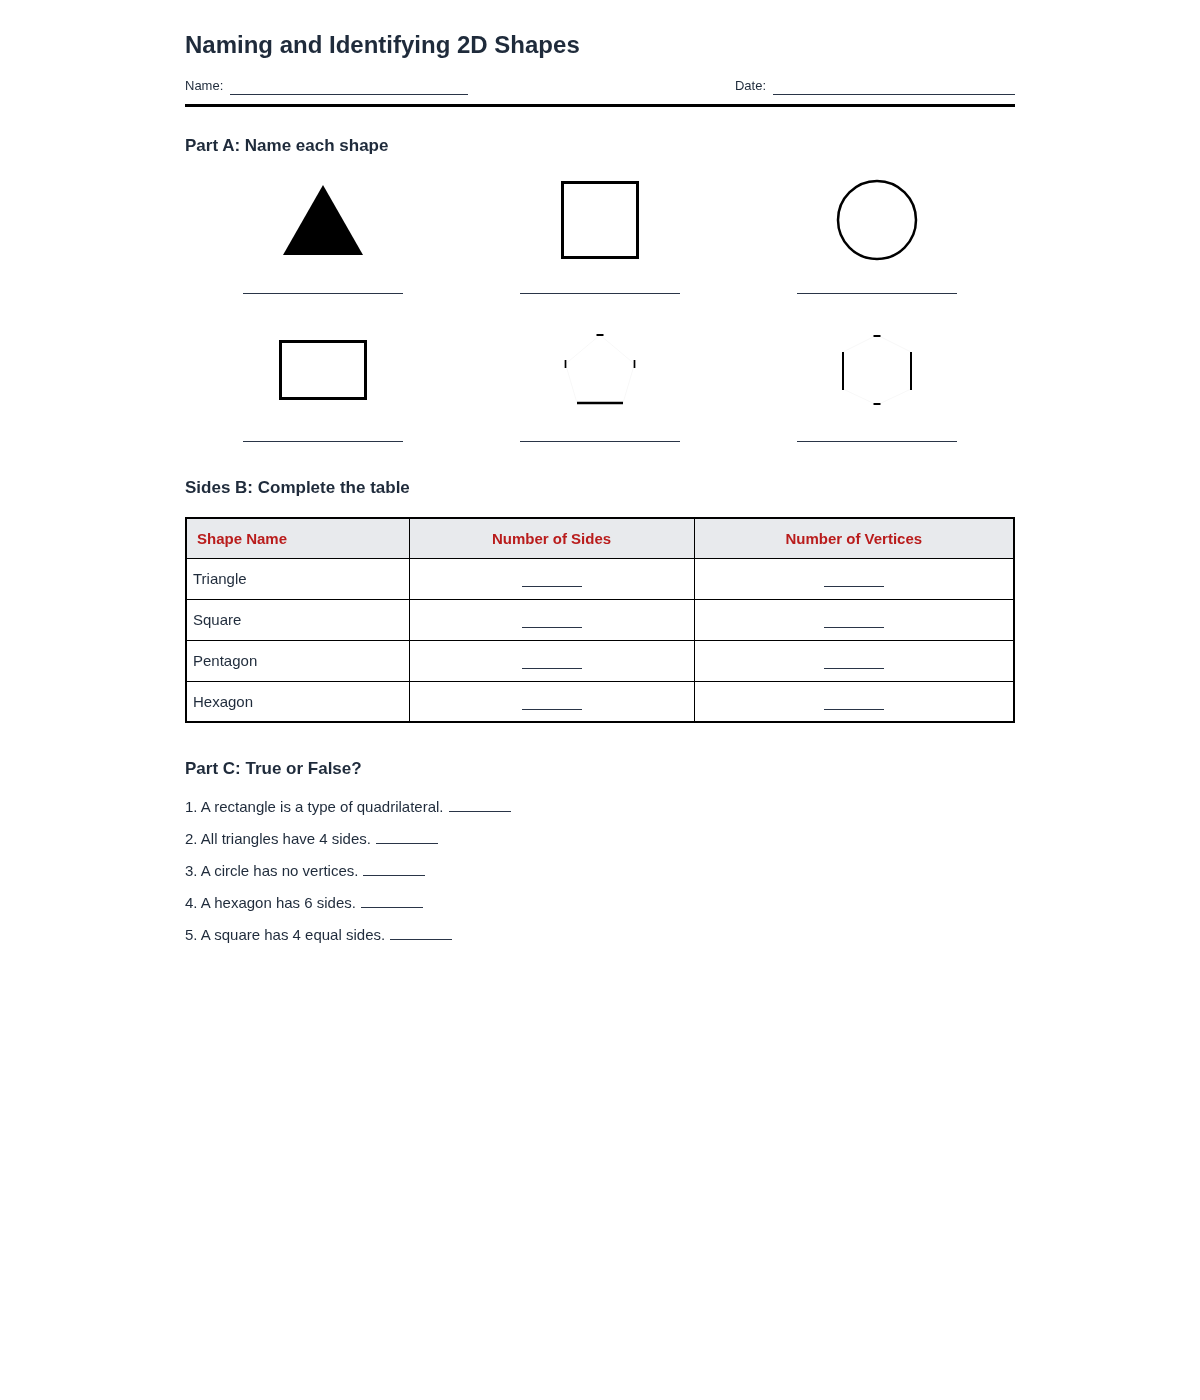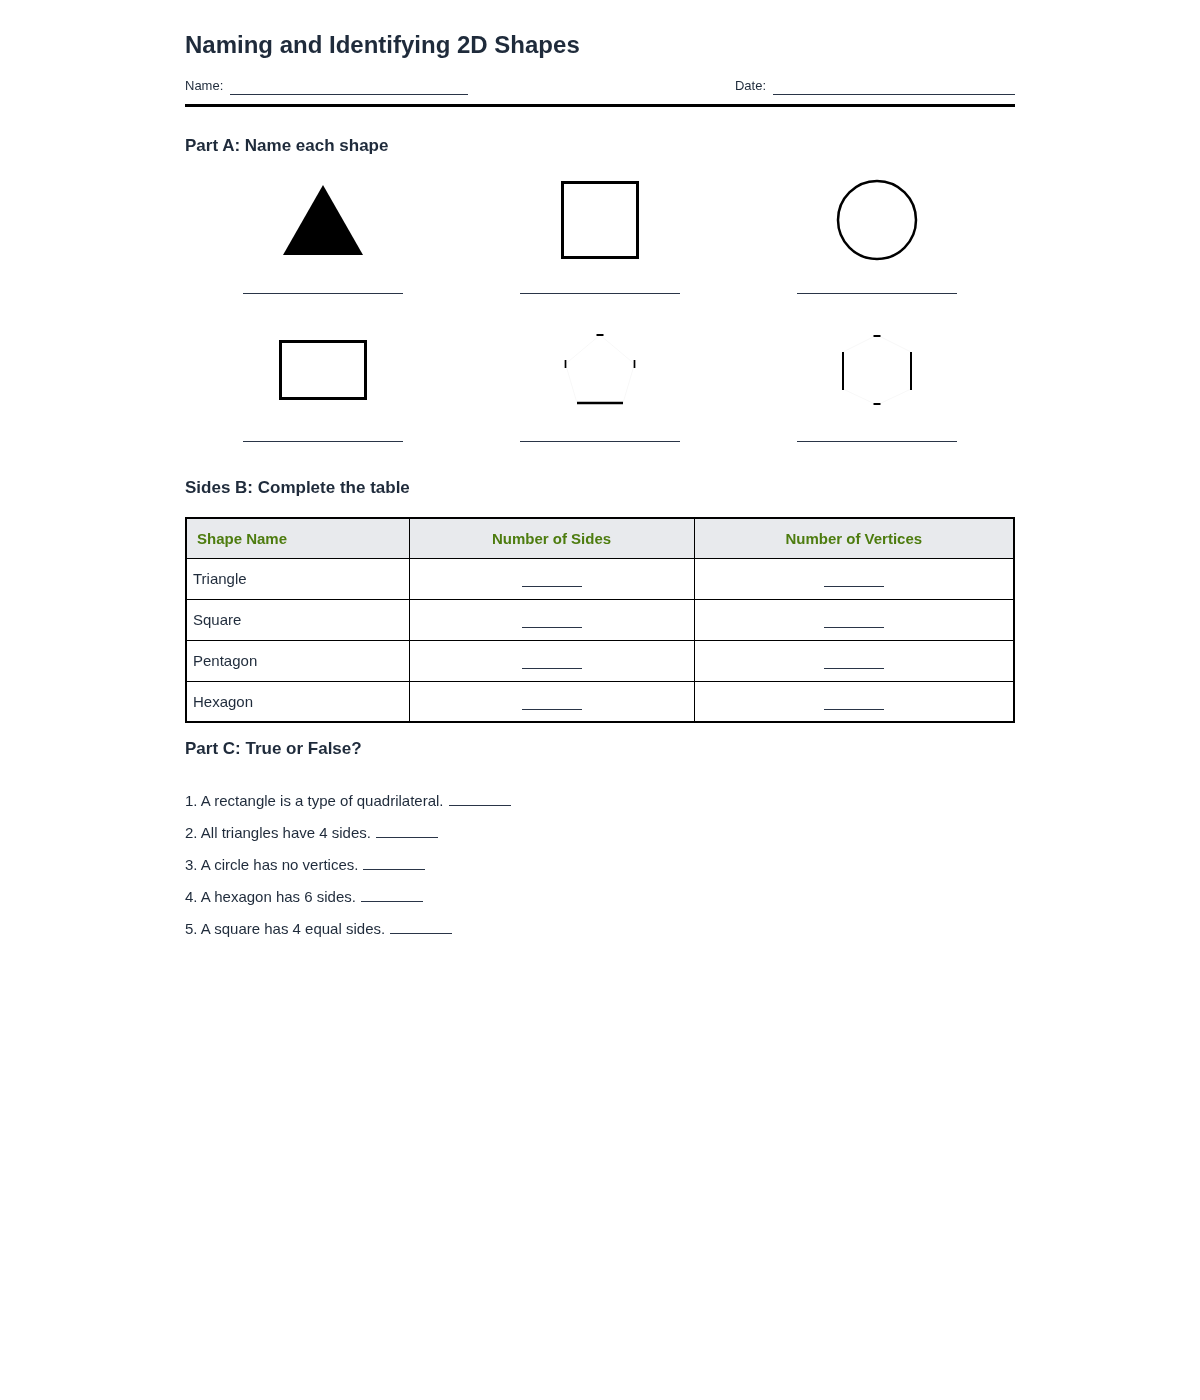--- a/index.html
+++ b/index.html
@@ -35,21 +35,21 @@
   .date-line { width: 242px; }
 
   .top-rule { border: none; border-top: 3px solid #000; margin: 9px 0 0; }
 
   .section-heading {
     font-size: 17px; font-weight: bold; line-height: 19px;
     margin: 0;
   }
   .heading-a { margin-top: 29px; }
   .heading-b { margin-top: 36px; }
-  .heading-c { margin-top: 16px; }
+  .heading-c { margin-top: 36px; }
 
   .shape-grid {
     display: grid; grid-template-columns: repeat(3, 1fr);
     justify-items: center;
   }
   .row-1 { margin-top: 24px; }
   .row-1 .shape-cell { height: 81px; }
   .row-2 { margin-top: 31px; }
   .row-2 .shape-cell { height: 90px; }
   .shape-cell { display: flex; align-items: center; justify-content: center; }
@@ -73,34 +73,34 @@
 
   table.part-b-table {
     width: 830px; margin-top: 20px;
     border-collapse: collapse;
     border: 2px solid #000;
     font-size: 15px;
   }
   .part-b-table th, .part-b-table td { border: 1px solid #000; vertical-align: middle; }
   .part-b-table th {
     height: 40px; background: #e8eaed;
-    font-weight: bold; color: #4d7c0f;
+    font-weight: bold; color: #b91c1c;
   }
   .part-b-table th.col-shape { width: 223px; text-align: left; padding-left: 10px; }
   .part-b-table th.col-sides { width: 285px; text-align: center; }
   .part-b-table th.col-vertices { text-align: center; }
   .part-b-table td { height: 41px; }
   .part-b-table td.cell-shape { padding-left: 6px; }
   .part-b-table td.cell-blank { text-align: center; }
   .table-blank {
     display: inline-block; width: 60px; height: 20px;
     border-bottom: 1.5px solid #2a3547;
   }
 
-  .questions { margin-top: 35px; }
+  .questions { margin-top: 21px; }
   .question {
     font-size: 15px; line-height: 16px;
     margin: 0 0 16px;
   }
   .tf-blank {
     display: inline-block; width: 62px; height: 13px;
     border-bottom: 1.5px solid #2a3547;
     margin-left: 5px;
   }
 </style>

